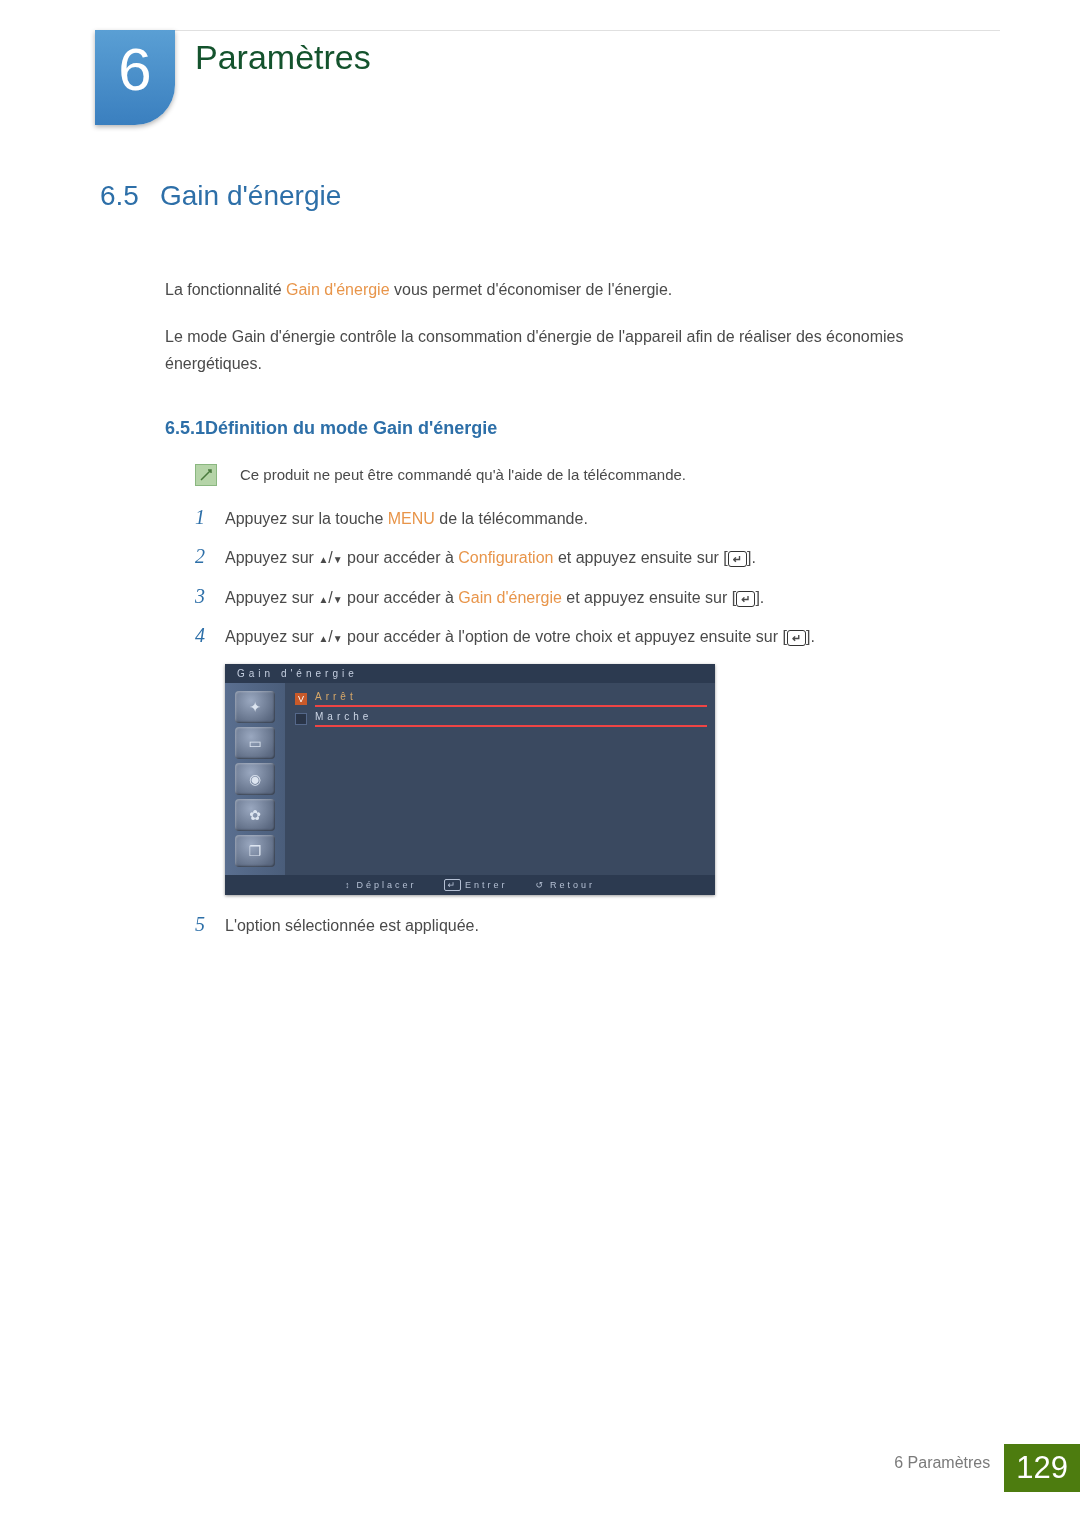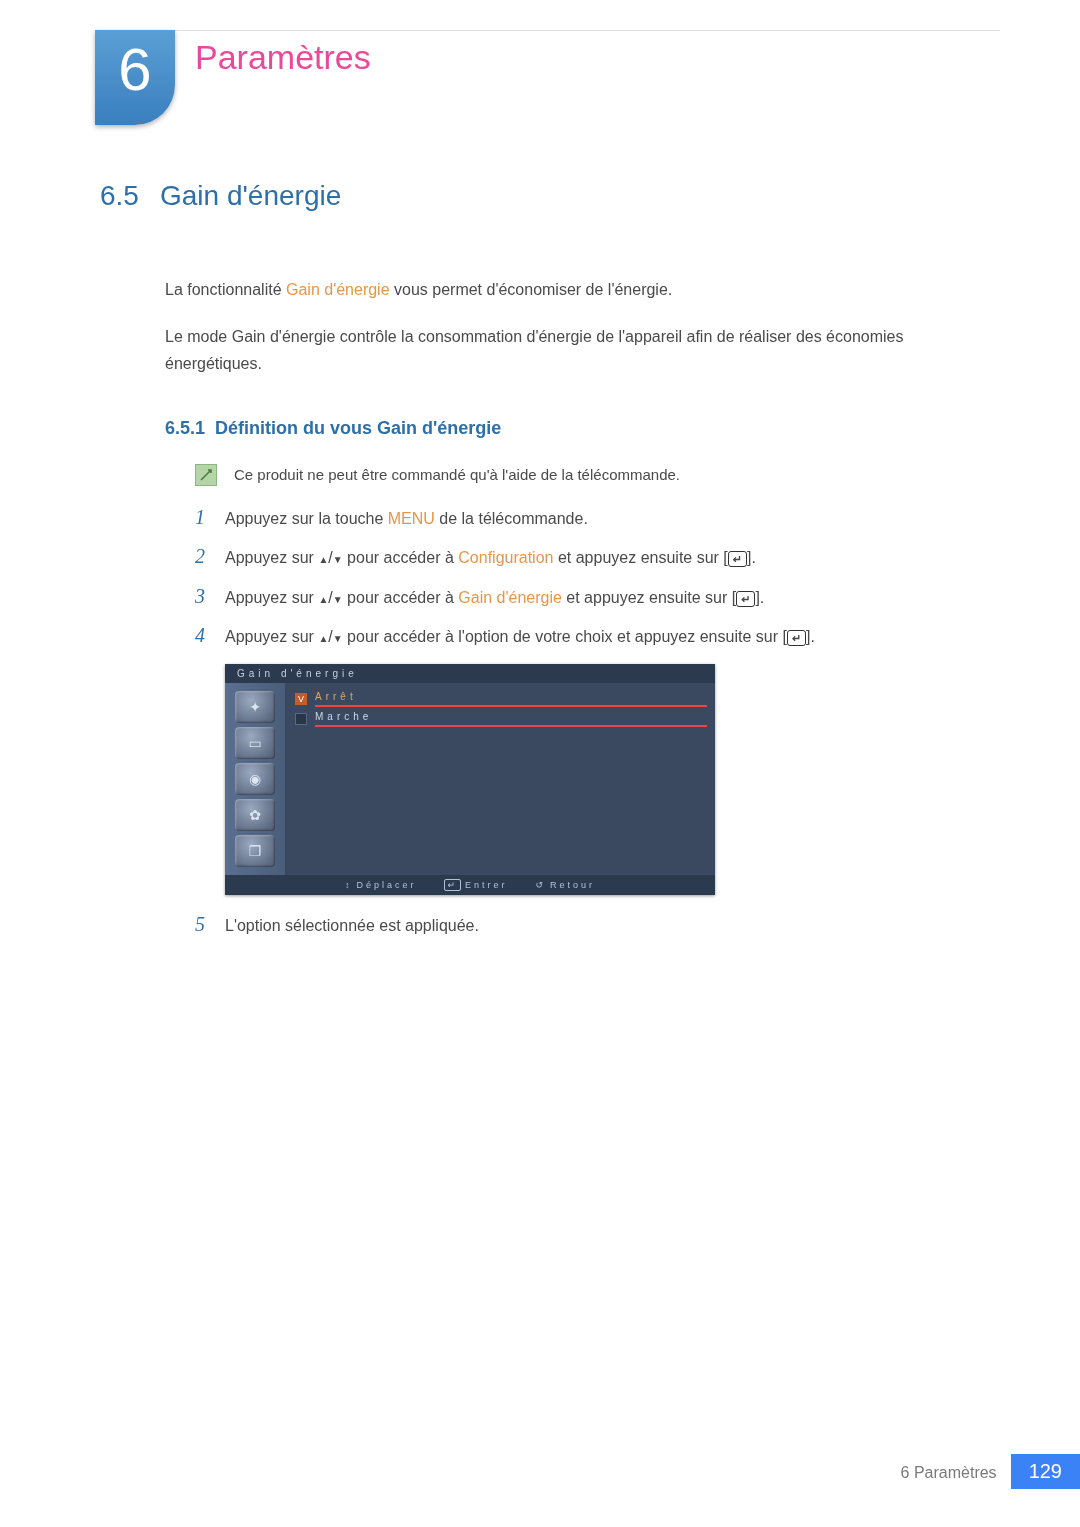--- a/index.html
+++ b/index.html
@@ -43,21 +43,21 @@
   .chapter-num {
     font-size: 60px;
     font-weight: 300;
     color: #fff;
   }
   .chapter-title {
     position: absolute;
     top: 38px;
     left: 195px;
     font-size: 34px;
-    color: #ec4899;
+    color: #14532d;
     font-weight: 400;
   }
   .content {
     position: absolute;
     top: 180px;
     left: 100px;
     right: 80px;
   }
   .section-title {
     font-size: 28px;
@@ -78,27 +78,26 @@
   .highlight-orange {
     color: #e8954a;
   }
   .subsection-title {
     font-size: 18px;
     color: #2d6fa8;
     font-weight: bold;
     margin: 40px 0 25px 65px;
   }
   .subsection-num {
-    margin-right: 10px;
   }
   .note-row {
     margin: 0 0 20px 95px;
     display: flex;
     align-items: center;
-    gap: 17px;
+    gap: 23px;
   }
   .note-icon {
     width: 20px;
     height: 20px;
     background: #b5d4a8;
     border: 1px solid #8ab780;
     display: flex;
     align-items: center;
     justify-content: center;
     color: #4a7a3e;
@@ -247,24 +246,24 @@
     margin-top: 38px;
   }
   .footer-chapter {
     font-size: 16px;
     color: #7a7a7a;
     padding: 10px 14px;
     display: flex;
     align-items: center;
   }
   .footer-pagenum {
-    background: #3b82f6;
+    background: #4d7c0f;
     color: #fff;
-    font-size: 20px;
-    padding: 6px 18px;
+    font-size: 31px;
+    padding: 6px 12px;
     font-weight: 300;
     display: flex;
     align-items: center;
   }
 </style>
 </head>
 <body>
 
 <div class="header-band">
   <div class="line"></div>
@@ -279,21 +278,21 @@
   <div class="section-title">
     <span class="section-num">6.5</span><span>Gain d'énergie</span>
   </div>
 
   <p class="para">
     <span>La fonctionnalité </span><span class="highlight-orange">Gain d'énergie</span><span> vous permet d'économiser de l'énergie.</span>
   </p>
   <p class="para">Le mode Gain d'énergie contrôle la consommation d'énergie de l'appareil afin de réaliser des économies énergétiques.</p>
 
   <div class="subsection-title">
-    <span class="subsection-num">6.5.1</span><span>Définition du vous Gain d'énergie</span>
+    <span class="subsection-num">6.5.1</span><span>Définition du mode Gain d'énergie</span>
   </div>
 
   <div class="note-row">
     <span class="note-icon">
       <svg width="12" height="12" viewBox="0 0 12 12">
           <path d="M1 11 L11 1 M8 1 L11 1 L11 4" stroke="#4a7a3e" stroke-width="1.5" fill="none"></path>
         </svg>
     </span>
     <span class="note-text">Ce produit ne peut être commandé qu'à l'aide de la télécommande.</span>
   </div>

